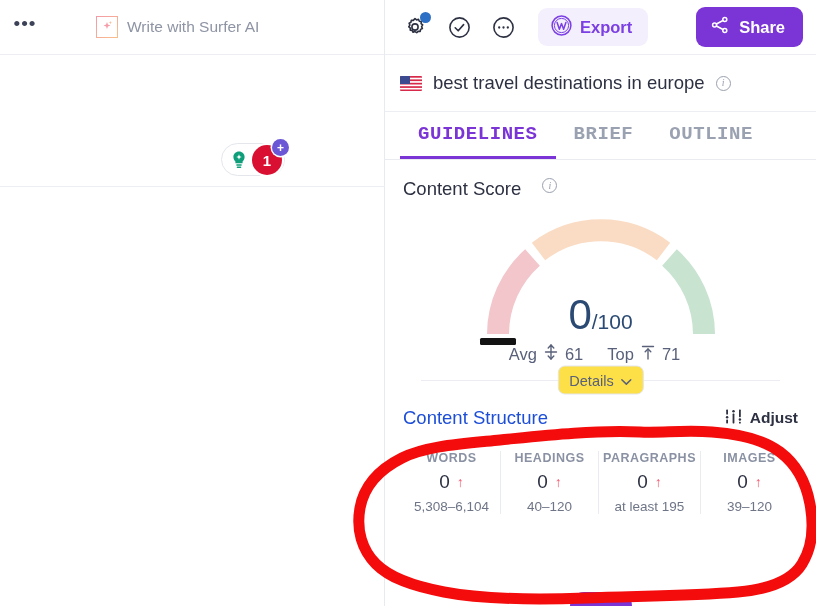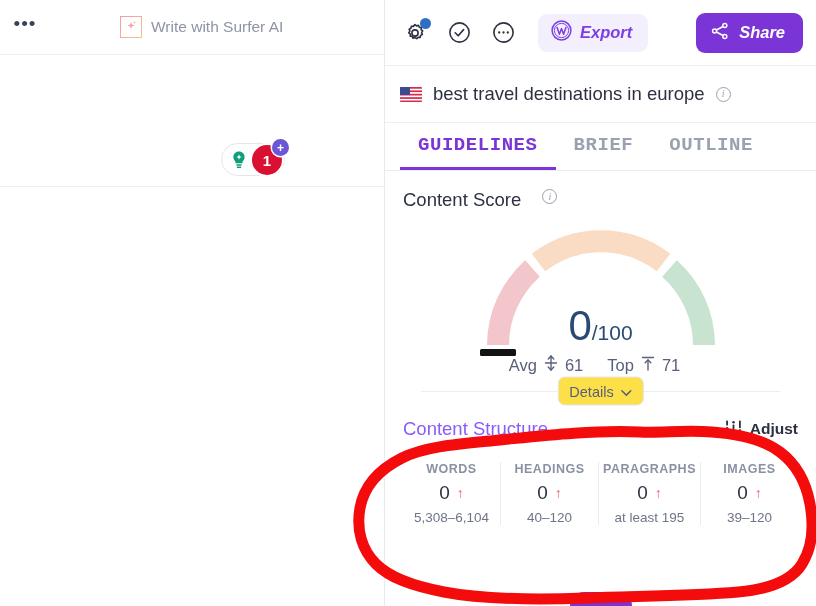--- a/index.html
+++ b/index.html
@@ -25,21 +25,21 @@
     padding-left: 8px;
   }
   .dots-btn {
     width: 34px; height: 34px;
     display: flex; align-items: center; justify-content: center;
     color: #3c4257; font-size: 19px; letter-spacing: 1px;
     line-height: 0; cursor: pointer; padding-bottom: 6px;
   }
   #surfer-ai-btn {
     display: flex; align-items: center; gap: 9px;
-    margin-left: 78px; cursor: pointer;
+    margin-left: 54px; cursor: pointer;
   }
   .sparkle-box {
     width: 22px; height: 22px; border-radius: 6px;
     border: 1.6px solid;
     border-image: linear-gradient(135deg,#f39aa8,#f9c08a) 1;
     border-color: #f4a0aa;
     position: relative;
     display: flex; align-items: center; justify-content: center;
   }
   .sparkle-box svg { display: block; }
@@ -74,25 +74,24 @@
   }
   #left-divider-1 { position:absolute; left:0; top:131px; width:385px; height:1px; background:#eceef3; }
 
   
   #right-pane {
     width: 431px; height: 606px;
     background: #ffffff;
     position: relative;
   }
   #right-toolbar {
-    height: 66px;
+    height: 55px;
     display: flex; align-items: center; gap: 14px;
     padding: 0 13px 0 15px;
     border-bottom: 1px solid #eceef3;
-    font-style: italic;
   }
   .icon-btn {
     width: 30px; height: 30px;
     display: flex; align-items: center; justify-content: center;
     position: relative; cursor: pointer; flex: none;
   }
   .blue-dot {
     position: absolute; right: -1px; top: 0px;
     width: 11px; height: 11px; border-radius: 50%;
     background: #2d6fc4;
@@ -174,21 +173,21 @@
     top: 0;
     background: #fde047; border: 1px solid #e3e5eb; border-radius: 7px;
     height: 29px; padding: 0 11px;
     display: flex; align-items: center; gap: 7px;
     font-size: 14.5px; color: #59607a; cursor: pointer;
   }
 
   
   #structure-section { padding: 26px 18px 0 18px; }
   #structure-head { display: flex; align-items: center; }
-  #structure-title { font-size: 18.5px; color: #8b5cf6; }
+  #structure-title { font-size: 18.5px; color: #1d4ed8; }
   #adjust-btn {
     margin-left: auto; display: flex; align-items: center; gap: 8px;
     cursor: pointer;
   }
   #adjust-label { font-size: 15.5px; color: #2d3142; font-weight: 700; }
 
   #metrics {
     display: flex; margin-top: 22px;
   }
   .metric {

